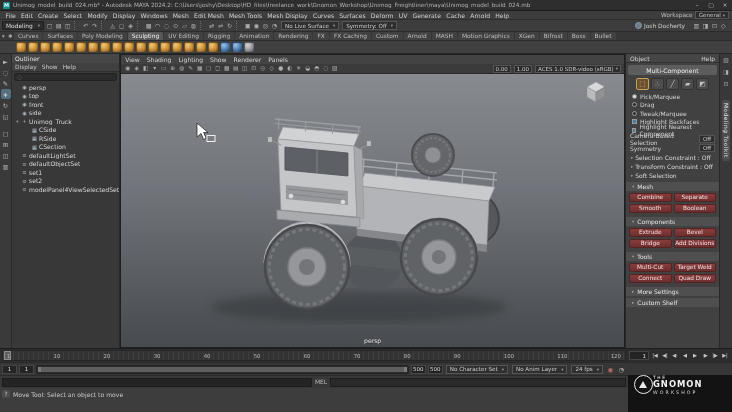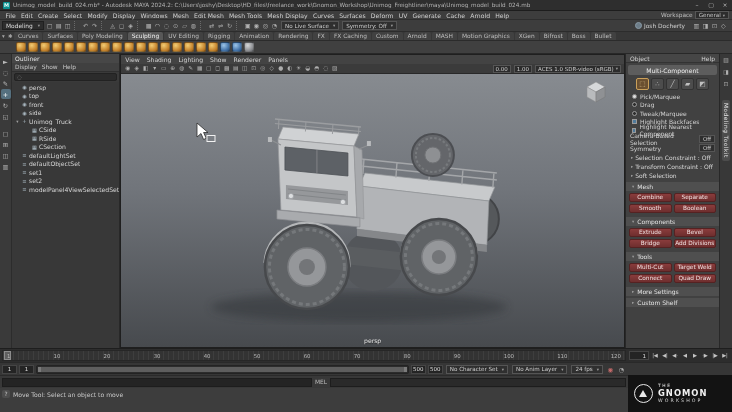--- a/index.html
+++ b/index.html
@@ -124,21 +124,21 @@
 
   .commandline { flex:0 0 13px; background:#383838; display:flex; align-items:center; gap:3px; padding:0 106px 0 2px; border-top:1px solid #2a2a2a; }
   .cmd-input { width:310px; height:9px; background:#242424; border:1px solid #1d1d1d; }
   .cmd-label { font-size:5.9px; color:#bdbdbd; }
   .cmd-output { flex:1; height:9px; background:#2a2a2a; border:1px solid #1d1d1d; }
 
   .helpline { flex:0 0 24px; background:#3d3d3d; display:flex; align-items:flex-start; gap:3px; padding:2px 106px 0 2px; }
   .help-icon { width:8px; height:8px; background:#4d4d4d; border-radius:2px; text-align:center; line-height:8px; font-size:5.8px; color:#c8c8c8; }
   .help-text { font-size:6.1px; color:#c9c9c9; padding-top:1px; }
 
-  .logo { position:absolute; right:0; bottom:0; width:104px; height:37px; background:#131313; display:flex; align-items:center; gap:5px; padding:0 6px; z-index:10; }
+  .logo { position:absolute; right:0; bottom:0; width:104px; height:37px; background:#131313; display:flex; align-items:flex-start; padding:0 6px; z-index:10; }
   .logo-mark { width:19px; height:19px; border:1.5px solid #e9e9e9; border-radius:50%; position:relative; flex:0 0 auto; }
   .logo-mark::after { content:""; position:absolute; left:4px; top:4.5px; border-left:4px solid transparent; border-right:4px solid transparent; border-bottom:7px solid #e9e9e9; }
   .logo-text { display:flex; flex-direction:column; line-height:1.15; color:#f2f2f2; }
   .logo-the { font-size:4.4px; letter-spacing:1.6px; }
   .logo-gnomon { font-size:8.4px; font-weight:bold; letter-spacing:1px; }
   .logo-workshop { font-size:4.7px; letter-spacing:2.1px; color:#d3d3d3; }
 </style>
 </head>
 <body>
 

